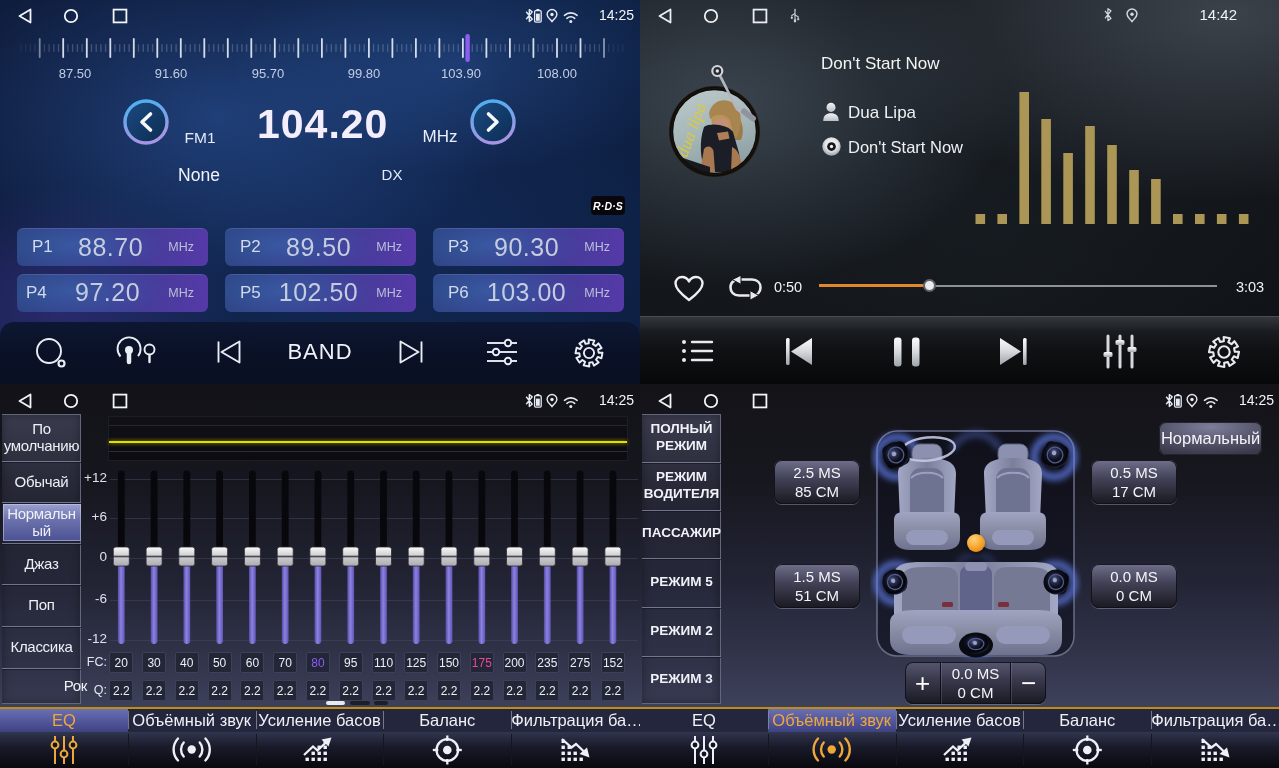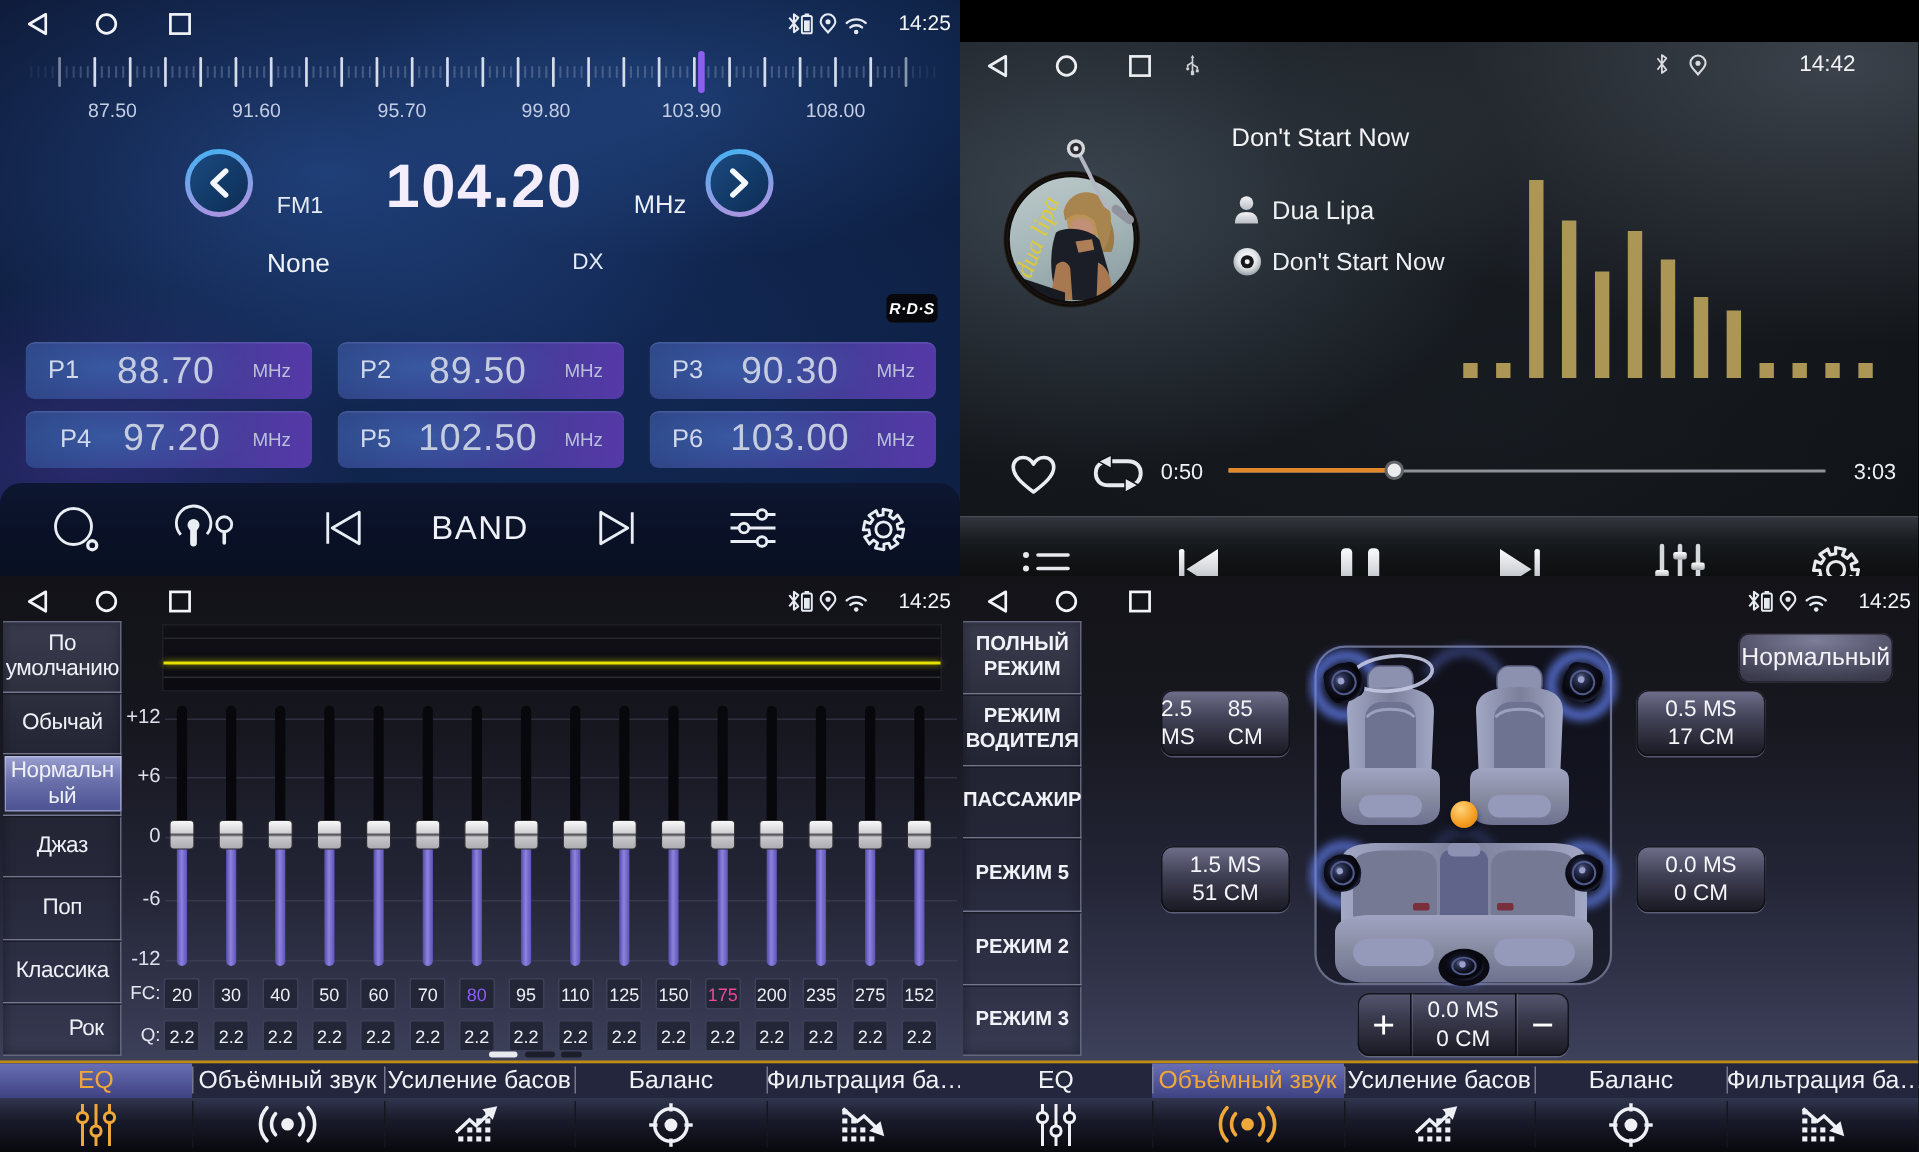--- a/index.html
+++ b/index.html
@@ -229,21 +229,21 @@
 <div class="abs" style="left:433px;top:228.0px;width:191px;height:38px;border-radius:6px;
 background:radial-gradient(120px 40px at 30% 45%, rgba(60,150,215,.28), rgba(60,150,215,0) 75%),linear-gradient(97deg,#2e4484 0%,#3d3e92 50%,#5639a8 100%);
 box-shadow:inset 0 1px 0 rgba(150,170,220,.2);display:flex;align-items:center">
 <span style="color:#d3d9ec;font-size:17px;margin-left:15px">P3</span>
 <span style="color:#c6cce0;font-size:25px;letter-spacing:.5px;flex:1;text-align:center">90.30</span>
 <span style="color:#b9c0da;font-size:12.5px;margin-right:14px">MHz</span>
     </div>
 <div class="abs" style="left:17px;top:273.5px;width:191px;height:38px;border-radius:6px;
 background:radial-gradient(120px 40px at 30% 45%, rgba(60,150,215,.28), rgba(60,150,215,0) 75%),linear-gradient(97deg,#2e4484 0%,#3d3e92 50%,#5639a8 100%);
 box-shadow:inset 0 1px 0 rgba(150,170,220,.2);display:flex;align-items:center">
-<span style="color:#d3d9ec;font-size:17px;margin-left:23px">P4</span>
+<span style="color:#d3d9ec;font-size:17px;margin-left:9px">P4</span>
 <span style="color:#c6cce0;font-size:25px;letter-spacing:.5px;flex:1;text-align:center">97.20</span>
 <span style="color:#b9c0da;font-size:12.5px;margin-right:14px">MHz</span>
     </div>
 <div class="abs" style="left:225px;top:273.5px;width:191px;height:38px;border-radius:6px;
 background:radial-gradient(120px 40px at 30% 45%, rgba(60,150,215,.28), rgba(60,150,215,0) 75%),linear-gradient(97deg,#2e4484 0%,#3d3e92 50%,#5639a8 100%);
 box-shadow:inset 0 1px 0 rgba(150,170,220,.2);display:flex;align-items:center">
 <span style="color:#d3d9ec;font-size:17px;margin-left:15px">P5</span>
 <span style="color:#c6cce0;font-size:25px;letter-spacing:.5px;flex:1;text-align:center">102.50</span>
 <span style="color:#b9c0da;font-size:12.5px;margin-right:14px">MHz</span>
     </div>
@@ -282,21 +282,21 @@
       <path d="M16.7,3.5 L16.7,3.5 L22.4,4.6 L20.9,8.1 L23.7,10.0 L26.4,7.3 L29.6,12.1 L26.1,13.5 L26.7,16.8 L30.5,16.7 L29.4,22.4 L25.9,20.9 L24.0,23.7 L26.7,26.4 L21.9,29.6 L20.5,26.1 L17.2,26.7 L17.3,30.5 L11.6,29.4 L13.1,25.9 L10.3,24.0 L7.6,26.7 L4.4,21.9 L7.9,20.5 L7.3,17.2 L3.5,17.3 L4.6,11.6 L8.1,13.1 L10.0,10.3 L7.3,7.6 L12.1,4.4 L13.5,7.9 L16.8,7.3 L16.7,3.5 L22.4,4.6 Z" fill="none" stroke="#e9edf4" stroke-width="1.9" stroke-linejoin="round"></path>
       <circle cx="17" cy="17" r="5.1" fill="none" stroke="#e9edf4" stroke-width="1.9"></circle>
     </svg>
 </div>
 
 <div class="q" id="q2" style="left:640px;top:0;width:639px;height:384px;
 background:
 radial-gradient(420px 270px at 13% 27%, rgba(125,145,165,.36), rgba(125,145,165,0) 68%),
 radial-gradient(520px 260px at 92% 4%, rgba(115,125,140,.42), rgba(115,125,140,0) 72%),
 radial-gradient(600px 400px at 55% 62%, rgba(28,35,42,.5), rgba(28,35,42,0) 80%),
-linear-gradient(160deg,#181c21 0%,#121519 50%,#0c0e11 100%); margin-top: 28px;">
+linear-gradient(160deg,#181c21 0%,#121519 50%,#0c0e11 100%);">
 
 <svg class="abs" style="left:14px;top:7px" width="120" height="18" viewBox="0 0 120 18">
 <path d="M16.5 2.5 L5.5 9 L16.5 15.5 Z" fill="none" stroke="#eceef2" stroke-width="1.8" stroke-linejoin="round"></path>
 <circle cx="57" cy="9" r="6.2" fill="none" stroke="#eceef2" stroke-width="1.8"></circle>
 <rect x="99.6" y="2.6" width="12.8" height="12.8" fill="none" stroke="#eceef2" stroke-width="1.8"></rect>
 </svg>
 <svg class="abs" style="left:150px;top:8px" width="10" height="15" viewBox="0 0 10 15">
 <g stroke="#cfd1d6" stroke-width="1.1" fill="none">
 <path d="M5 2.2 L5 11.5"></path>
         <path d="M5 5.5 L1.8 7.5 L1.8 8.8"></path>
@@ -480,21 +480,21 @@
     <div class="abs" style="left:2px;top:283.5px;width:79px;height:1px;background:#80849a;opacity:.85"></div>
     <div class="abs" style="left:2px;top:284.5px;width:79px;height:1px;background:#14161f;opacity:.7"></div>
 <div class="txt" style="left:2px;top:36.2px;width:79px;text-align:center;font-size:15px;color:#eef0f6;letter-spacing:-.3px">По</div>
 <div class="txt" style="left:2px;top:53.2px;width:79px;text-align:center;font-size:15px;color:#eef0f6;letter-spacing:-.3px">умолчанию</div>
 <div class="txt" style="left:2px;top:88.5px;width:79px;text-align:center;font-size:15px;color:#eef0f6;letter-spacing:-.3px">Обычай</div>
 <div class="txt" style="left:2px;top:121.0px;width:79px;text-align:center;font-size:15px;color:#eef0f6;letter-spacing:-.3px">Нормальн</div>
 <div class="txt" style="left:2px;top:138.0px;width:79px;text-align:center;font-size:15px;color:#eef0f6;letter-spacing:-.3px">ый</div>
 <div class="txt" style="left:2px;top:170.5px;width:79px;text-align:center;font-size:15px;color:#eef0f6;letter-spacing:-.3px">Джаз</div>
 <div class="txt" style="left:2px;top:212.0px;width:79px;text-align:center;font-size:15px;color:#eef0f6;letter-spacing:-.3px">Поп</div>
 <div class="txt" style="left:2px;top:254.0px;width:79px;text-align:center;font-size:15px;color:#eef0f6;letter-spacing:-.3px">Классика</div>
-<div class="txt" style="left:18px;top:293.2px;width:79px;text-align:center;font-size:15px;color:#eef0f6;letter-spacing:-.3px">Рок</div>
+<div class="txt" style="left:8px;top:293.2px;width:79px;text-align:right;font-size:15px;color:#eef0f6;letter-spacing:-.3px">Рок</div>
 <div class="abs" style="left:108px;top:32px;width:520px;height:45px;background:linear-gradient(180deg,#101016 0%,#0b0b11 100%);border:1px solid #1d1d26">
 <div class="abs" style="left:0;top:8px;width:518px;height:1px;background:#26262e"></div>
 <div class="abs" style="left:0;top:24px;width:518px;height:2px;background:#e6e000;box-shadow:0 0 4px rgba(230,224,0,.8)"></div>
 <div class="abs" style="left:0;top:34px;width:518px;height:1px;background:#2c2c34"></div>
 </div>
 <div class="txt" style="left:62px;top:86px;width:45px;text-align:right;font-size:13.5px;color:#dde0ec">+12</div>
 <div class="txt" style="left:62px;top:124.5px;width:45px;text-align:right;font-size:13.5px;color:#dde0ec">+6</div>
 <div class="txt" style="left:62px;top:165px;width:45px;text-align:right;font-size:13.5px;color:#dde0ec">0</div>
 <div class="txt" style="left:62px;top:207px;width:45px;text-align:right;font-size:13.5px;color:#dde0ec">-6</div>
 <div class="txt" style="left:62px;top:247px;width:45px;text-align:right;font-size:13.5px;color:#dde0ec">-12</div>
@@ -804,21 +804,21 @@
           <ellipse cx="106" cy="220" rx="7.8" ry="5.6" fill="none" stroke="#525c8c" stroke-width="1.3"></ellipse>
           <circle cx="105" cy="219" r="2.1" fill="#9aa2cc"></circle>
         </g>
 </g>
 </svg>
 <div class="abs" style="left:327px;top:149.5px;width:18px;height:18px;border-radius:50%;
 background:radial-gradient(circle at 38% 30%, #ffd37c 0%, #f5a025 55%, #d97b08 100%);box-shadow:0 3px 5px rgba(0,0,0,.5)"></div>
 <div class="abs" style="left:134px;top:76px;width:86px;height:44px;border-radius:8px;
 background:linear-gradient(180deg,#70708c 0%,#44445a 40%,#23232f 85%,#1a1a24 100%);
 box-shadow:inset 0 0 0 1px rgba(15,15,22,.9), 0 1px 0 rgba(160,160,190,.45);
-display:flex;flex-direction:row;align-items:center;justify-content:center;color:#f4f5f8;font-size:15px;line-height:19px">
+display:flex;flex-direction:column;align-items:center;justify-content:center;color:#f4f5f8;font-size:15px;line-height:19px">
 <span>2.5 MS</span>
       <span>85 CM</span>
     </div>
 <div class="abs" style="left:134px;top:180px;width:86px;height:44px;border-radius:8px;
 background:linear-gradient(180deg,#70708c 0%,#44445a 40%,#23232f 85%,#1a1a24 100%);
 box-shadow:inset 0 0 0 1px rgba(15,15,22,.9), 0 1px 0 rgba(160,160,190,.45);
 display:flex;flex-direction:column;align-items:center;justify-content:center;color:#f4f5f8;font-size:15px;line-height:19px">
 <span>1.5 MS</span>
       <span>51 CM</span>
     </div>

